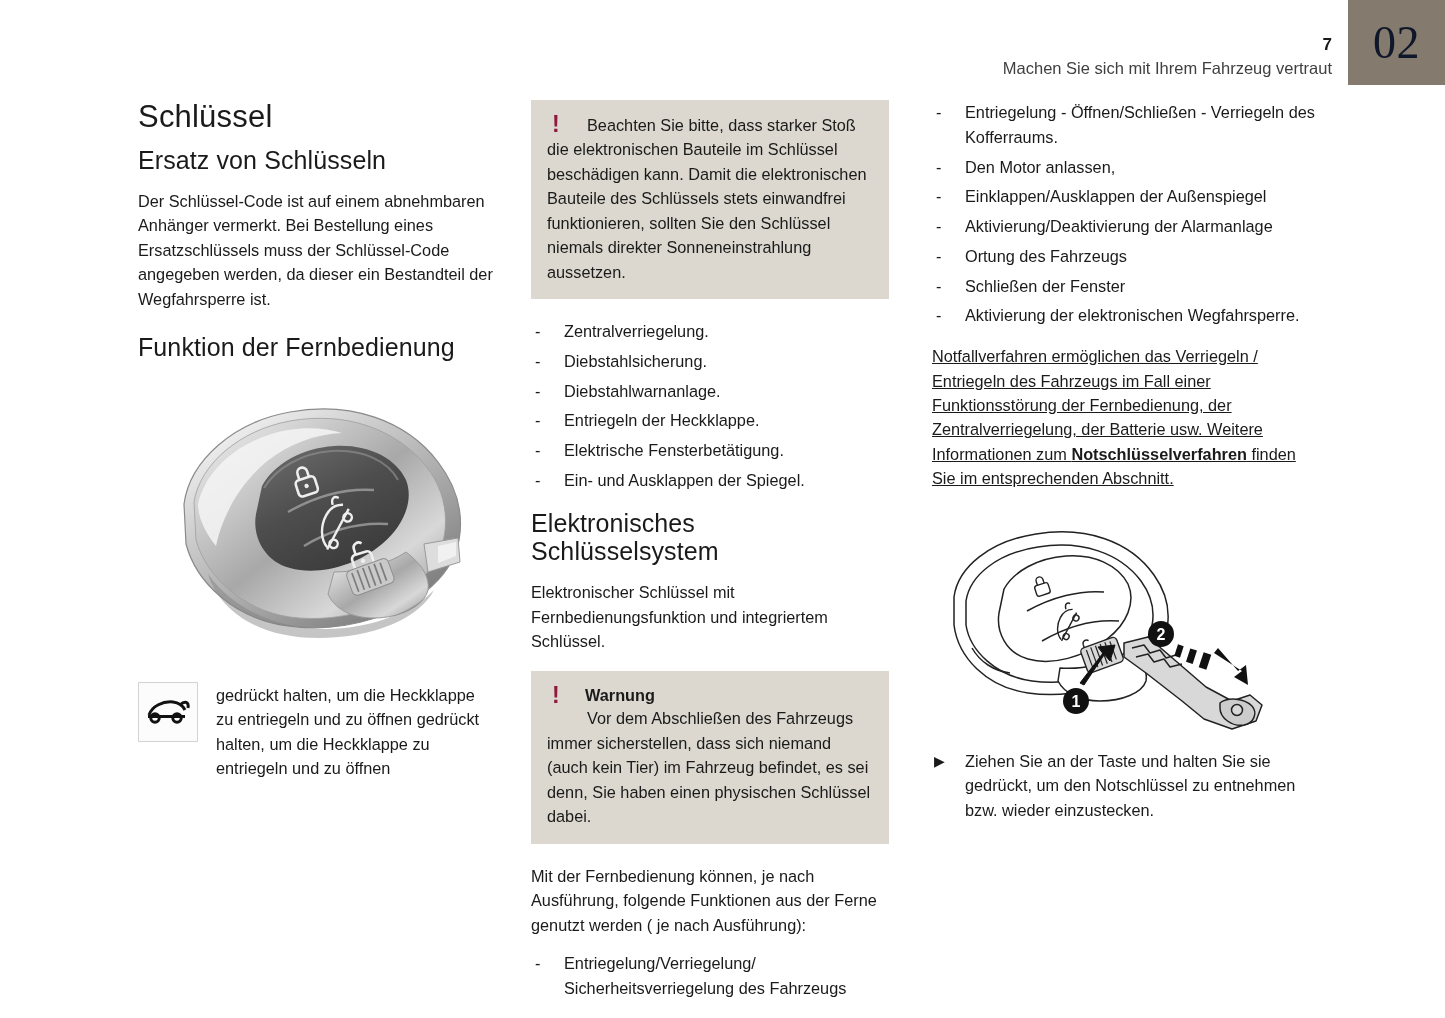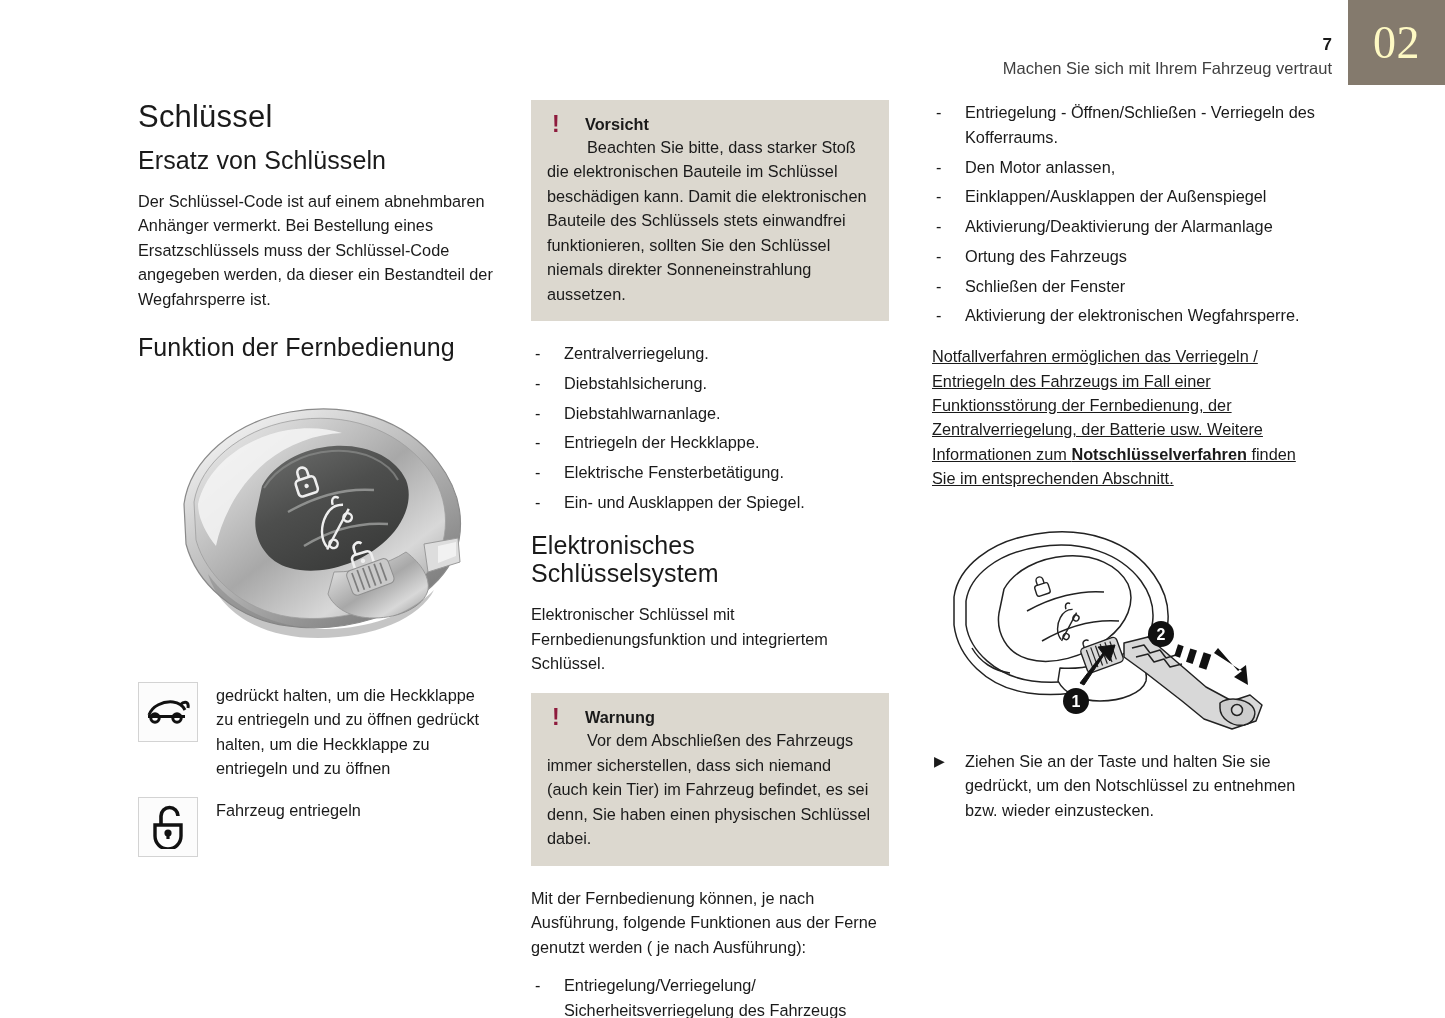--- a/index.html
+++ b/index.html
@@ -22,21 +22,21 @@
     top: 0;
     right: 0;
     width: 97px;
     height: 85px;
     background: #847a6d;
     display: flex;
     align-items: center;
     justify-content: center;
   }
   .chapter-tab .num {
-    color: #fef9c3;
+    color: #0f172a;
     font-family: "Liberation Serif", serif;
     font-size: 46px;
     line-height: 1;
     letter-spacing: 0.5px;
   }
   .header-block {
     position: absolute;
     top: 36px;
     right: 113px;
     text-align: right;
@@ -301,39 +301,27 @@
         <path d="M4 18 C7 9 18 4 28 5 C34 5.6 38 9 40 13" fill="none" stroke="#111" stroke-width="3"></path>
         <line x1="3" y1="19.5" x2="40" y2="19.5" stroke="#111" stroke-width="3"></line>
         <circle cx="10" cy="21" r="4.2" fill="none" stroke="#111" stroke-width="3"></circle>
         <circle cx="32" cy="21" r="4.2" fill="none" stroke="#111" stroke-width="3"></circle>
         <path d="M35 8 C40 3 44 5 43 11" fill="none" stroke="#111" stroke-width="3"></path>
       </svg>
     </div>
     <div class="legend-text">gedrückt halten, um die Heckklappe zu entriegeln und zu öffnen gedrückt halten, um die Heckklappe zu entriegeln und zu öffnen</div>
   </div>
 
-  <div class="legend-row">
-    <div class="legend-icon">
-      <svg width="36" height="44" viewBox="0 0 36 44" xmlns="http://www.w3.org/2000/svg">
-        <path d="M11 20 L11 11 A8.5 8.5 0 0 1 28 11" fill="none" stroke="#111" stroke-width="3.6"></path>
-        <path d="M5 20 L31 20 L31 31 A13 13 0 0 1 5 31 Z" fill="none" stroke="#111" stroke-width="3.4"></path>
-        <circle cx="18" cy="28" r="3.6" fill="#111"></circle>
-        <rect x="16.4" y="28" width="3.2" height="6" fill="#111"></rect>
-      </svg>
-    </div>
-    <div class="legend-text">Fahrzeug entriegeln</div>
-  </div>
 
 </div>
 
 <div class="col col-mid">
 
   <div class="callout">
     <span class="bang">!</span>
-    <div class="ctitle">Vorsicht</div>
     <p class="ctext">Beachten Sie bitte, dass starker Stoß die elektronischen Bauteile im Schlüssel beschädigen kann. Damit die elektronischen Bauteile des Schlüssels stets einwandfrei funktionieren, sollten Sie den Schlüssel niemals direkter Sonneneinstrahlung aussetzen.</p>
   </div>
 
   <ul class="dashlist">
     <li><span class="dash">-</span><span>Zentralverriegelung.</span></li>
     <li><span class="dash">-</span><span>Diebstahlsicherung.</span></li>
     <li><span class="dash">-</span><span>Diebstahlwarnanlage.</span></li>
     <li><span class="dash">-</span><span>Entriegeln der Heckklappe.</span></li>
     <li><span class="dash">-</span><span>Elektrische Fensterbetätigung.</span></li>
     <li><span class="dash">-</span><span>Ein- und Ausklappen der Spiegel.</span></li>

